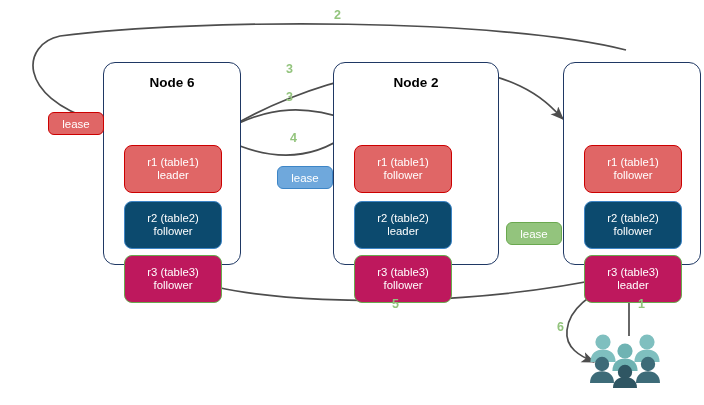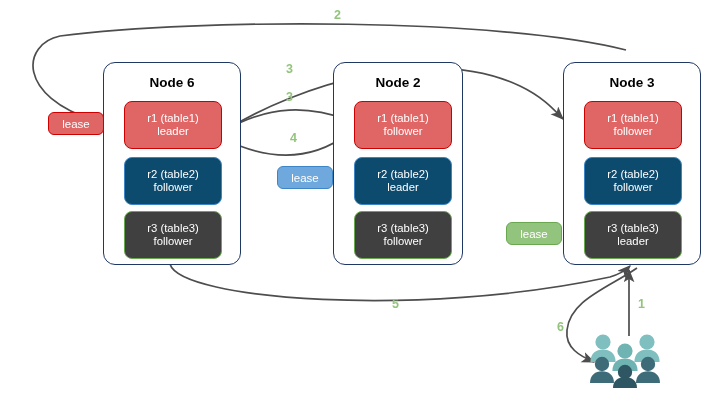--- a/index.html
+++ b/index.html
@@ -7,25 +7,25 @@
        font-family:"Liberation Sans", sans-serif;}
   #stage{position:relative;width:704px;height:405px;background:#fff;}
   svg.layer{position:absolute;left:0;top:0;width:704px;height:405px;}
   .node-box{position:absolute;border:1.6px solid #1f3864;border-radius:12px;
             background:#ffffff;box-sizing:border-box;}
   .node-title{position:absolute;left:0;right:0;top:12px;text-align:center;
               font-size:13.5px;font-weight:bold;color:#000;}
   .replica{position:absolute;left:20px;width:98px;height:48px;border-radius:8px;
            box-sizing:border-box;display:flex;flex-direction:column;
            align-items:center;justify-content:center;line-height:1.18;
-           font-size:11.3px;color:#ffffff;}
+           font-size:11.3px;color:#ffffff;margin-top:44px;}
   .replica span{display:block;text-align:center;}
   .r-red{background:#e06666;border:1.6px solid #cc0000;}
   .r-blue{background:#0c4a6e;border:1.6px solid #3d85c6;}
-  .r-green{background:#404040;border:1.6px solid #6aa84f;}
+  .r-green{background:#be185d;border:1.6px solid #6aa84f;}
   .lease{position:absolute;border-radius:6px;box-sizing:border-box;
          display:flex;align-items:center;justify-content:center;
          font-size:11.5px;color:#ffffff;height:23px;}
   .lbl{position:absolute;color:#93c47d;font-size:12.5px;font-weight:bold;}
   #users-icon{position:absolute;left:588px;top:332px;width:74px;height:56px;}
 </style>
 </head>
 <body>
 
 <div id="stage">
@@ -65,38 +65,37 @@
     <div class="replica r-blue" style="top:94px;">
       <span>r2 (table2)</span>
       <span>follower</span>
     </div>
     <div class="replica r-green" style="top:148px;">
       <span>r3 (table3)</span>
       <span>follower</span>
     </div>
   </div>
 
-  <div class="node-box" style="left:333px;top:62px;width:130px;height:203px;">
+  <div class="node-box" style="left:333px;top:62px;width:166px;height:203px;">
     <div class="node-title">Node 2</div>
     <div class="replica r-red" style="top:38px;">
       <span>r1 (table1)</span>
       <span>follower</span>
     </div>
     <div class="replica r-blue" style="top:94px;">
       <span>r2 (table2)</span>
       <span>leader</span>
     </div>
     <div class="replica r-green" style="top:148px;">
       <span>r3 (table3)</span>
       <span>follower</span>
     </div>
   </div>
 
   <div class="node-box" style="left:563px;top:62px;width:138px;height:203px;">
-    <div class="node-title">Node 3</div>
     <div class="replica r-red" style="top:38px;">
       <span>r1 (table1)</span>
       <span>follower</span>
     </div>
     <div class="replica r-blue" style="top:94px;">
       <span>r2 (table2)</span>
       <span>follower</span>
     </div>
     <div class="replica r-green" style="top:148px;">
       <span>r3 (table3)</span>

